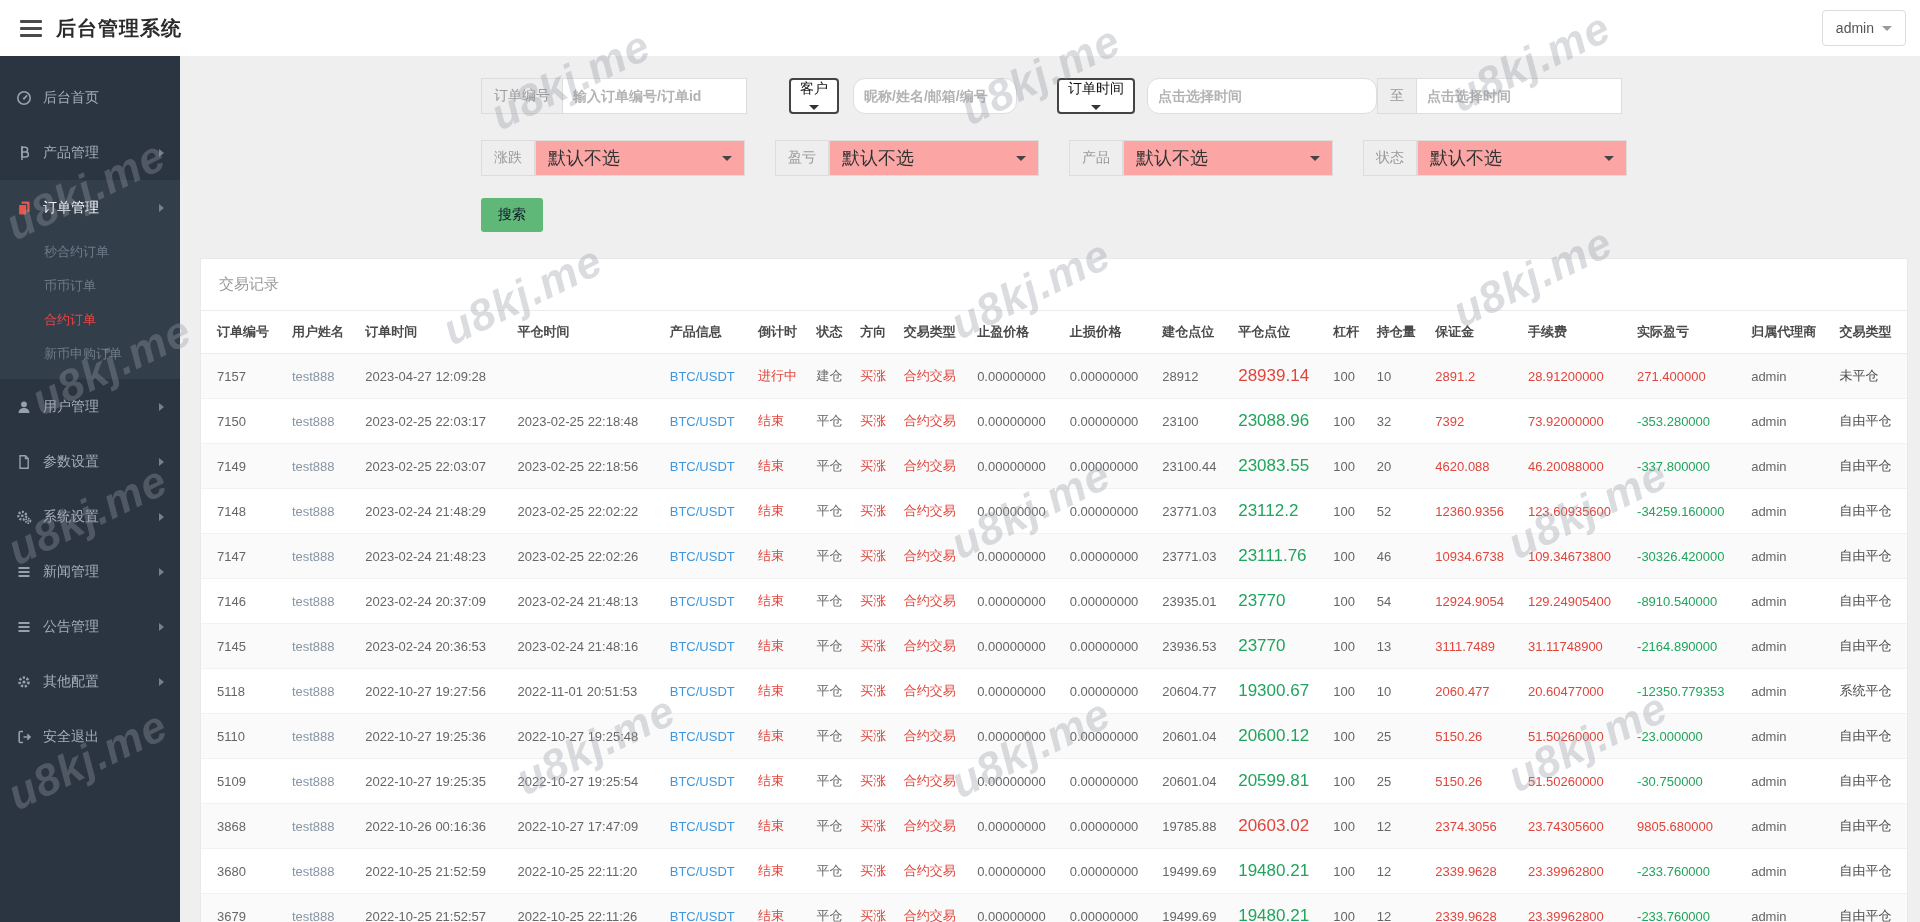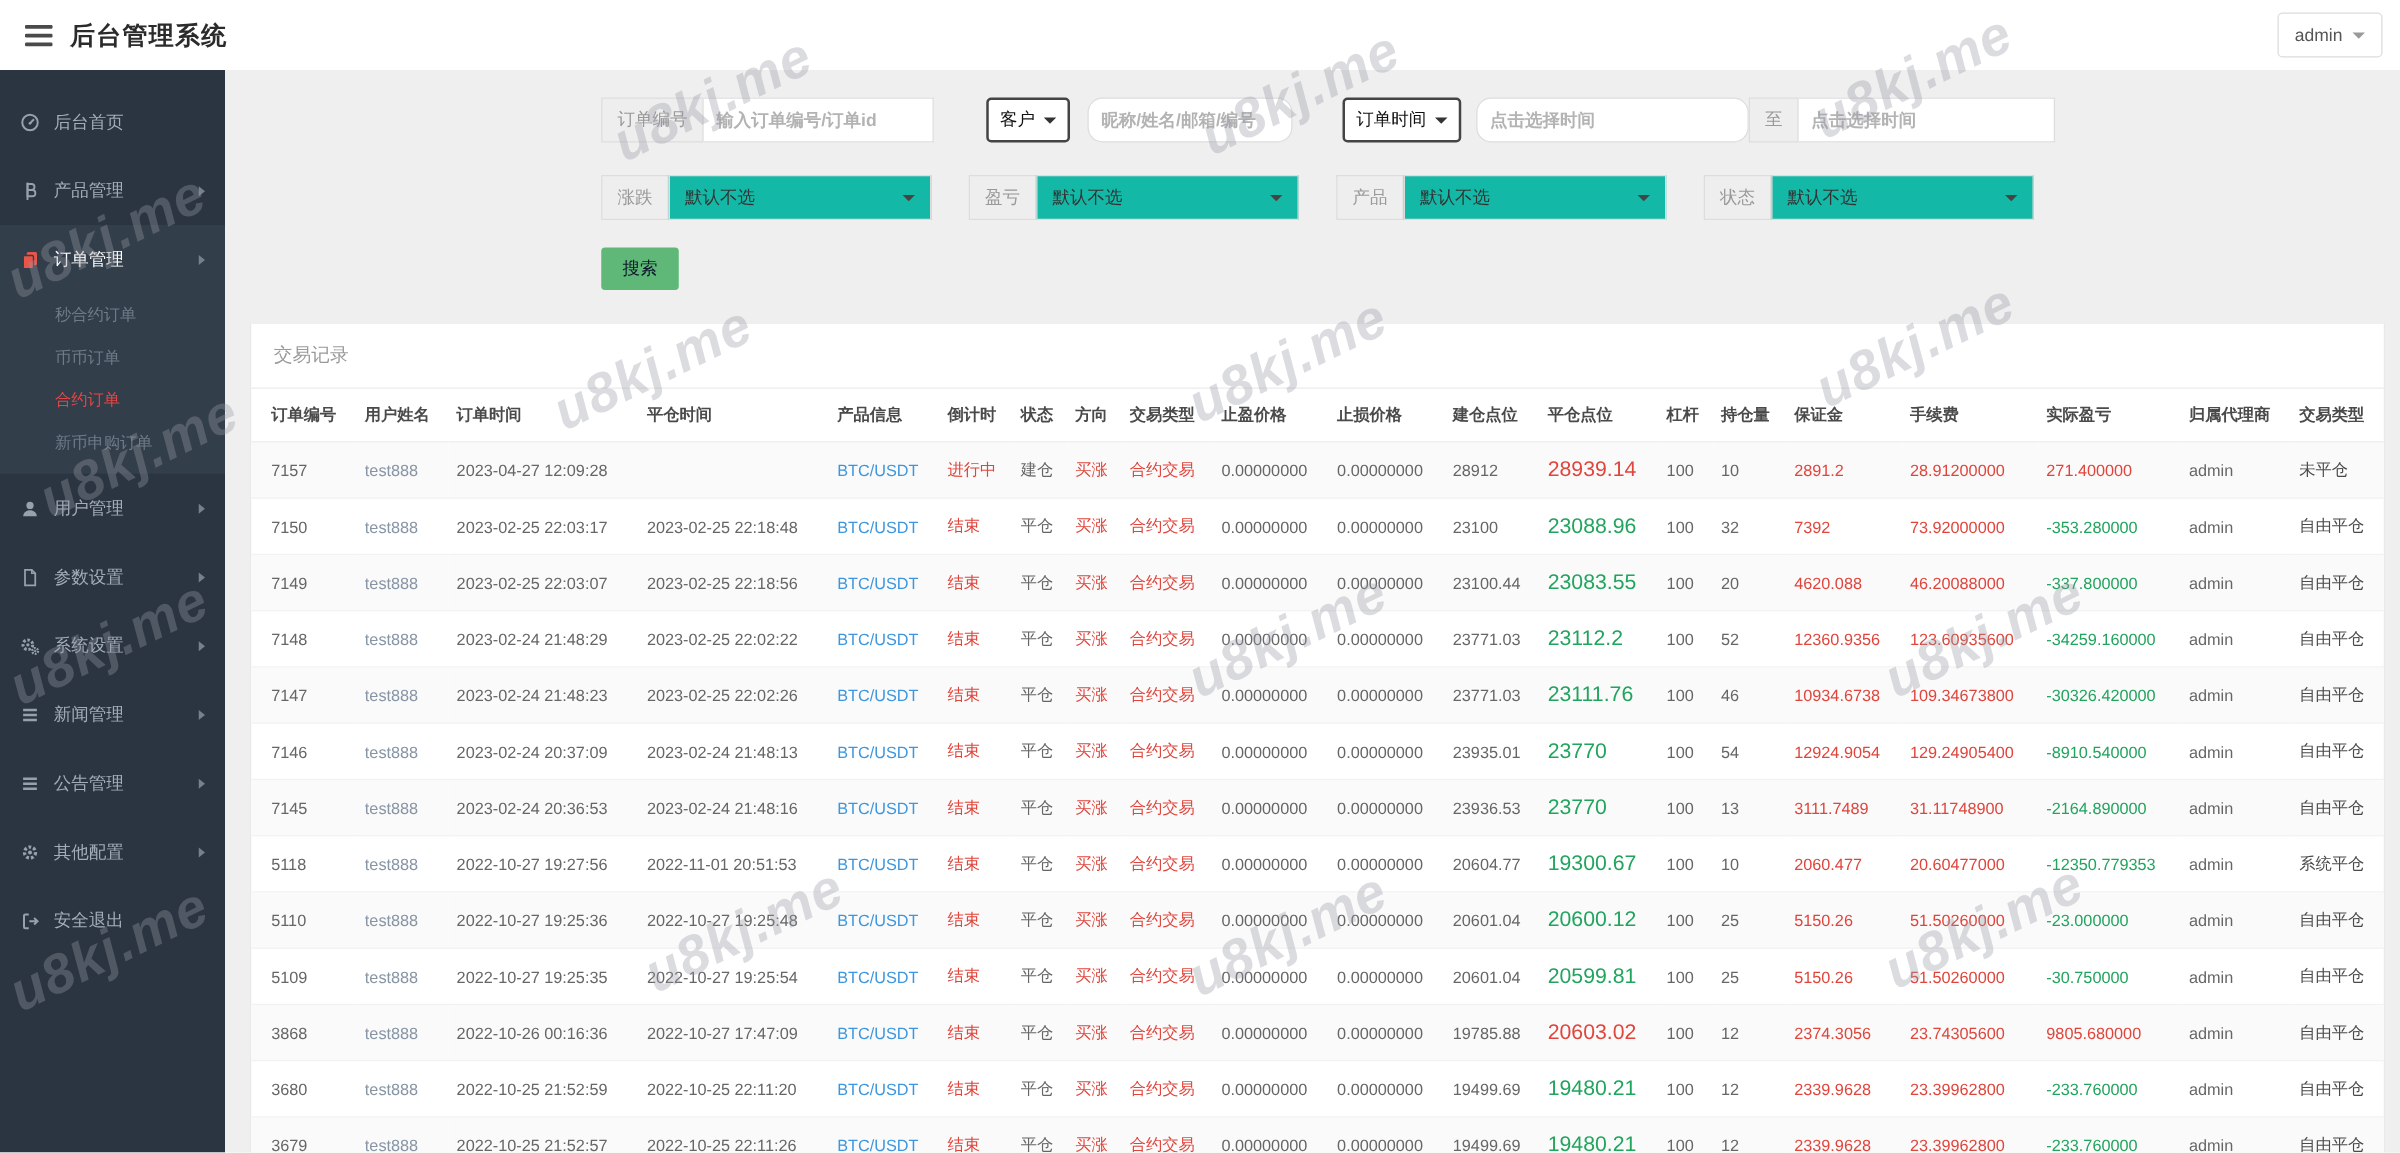--- a/index.html
+++ b/index.html
@@ -34,24 +34,24 @@
   .frow{display:flex;align-items:center;margin-bottom:26px;}
   .frow2{margin-bottom:22px;text-align:right;}
   .addon{background:#eee;border:1px solid #ddd;color:#999;font-size:14px;padding:0 12px;height:36px;
          display:flex;align-items:center;box-sizing:border-box;white-space:nowrap;}
   .txt{height:36px;border:1px solid #ddd;background:#fff;padding:0 10px;font-size:14px;color:#333;
        box-sizing:border-box;outline:none;border-left:none;font-family:inherit;font-weight:bold;}
   .txt.solo{border-left:1px solid #ddd;border-radius:12px;}
   .txt::placeholder{color:#b3b3b3;}
   .nselect{height:36px;border:2px solid #444;border-radius:4px;background:#fff;display:flex;
            align-items:center;padding:0 9px;font-size:14px;color:#111;gap:7px;box-sizing:border-box;
-           cursor:pointer;white-space:nowrap;}
+           cursor:pointer;white-space:nowrap;flex-direction:column;}
   .nselect .caret-down{border-top-color:#333;}
-  .wselect{height:36px;border:1px solid #ddd;background:#14b8a6;display:flex;align-items:center;
-           padding:0 12px;font-size:14px;color:#333;width:210px;box-sizing:border-box;
+  .wselect{height:36px;border:1px solid #ddd;background:#fca5a5;display:flex;align-items:center;
+           padding:0 12px;font-size:18px;color:#333;width:210px;box-sizing:border-box;
            justify-content:space-between;cursor:pointer;}
   .wselect .caret-down{border-top-color:#444;}
   .btn-search{background:#5FB878;color:#0f172a;border:none;border-radius:3px;padding:0 17px;height:34px;
               font-size:14px;cursor:pointer;font-family:inherit;}
   
   .card{margin:12px 12px 0 20px;background:#fff;border:1px solid #e9e9e9;}
   .card-title{padding:16px 18px;color:#9a9a9a;font-size:15px;border-bottom:1px solid #ececec;}
   table{width:100%;border-collapse:collapse;font-size:13px;color:#666;}
   th{text-align:left;padding:12px 6px;color:#4a4a4a;font-weight:700;white-space:nowrap;
      border-bottom:1px solid #ececec;}

